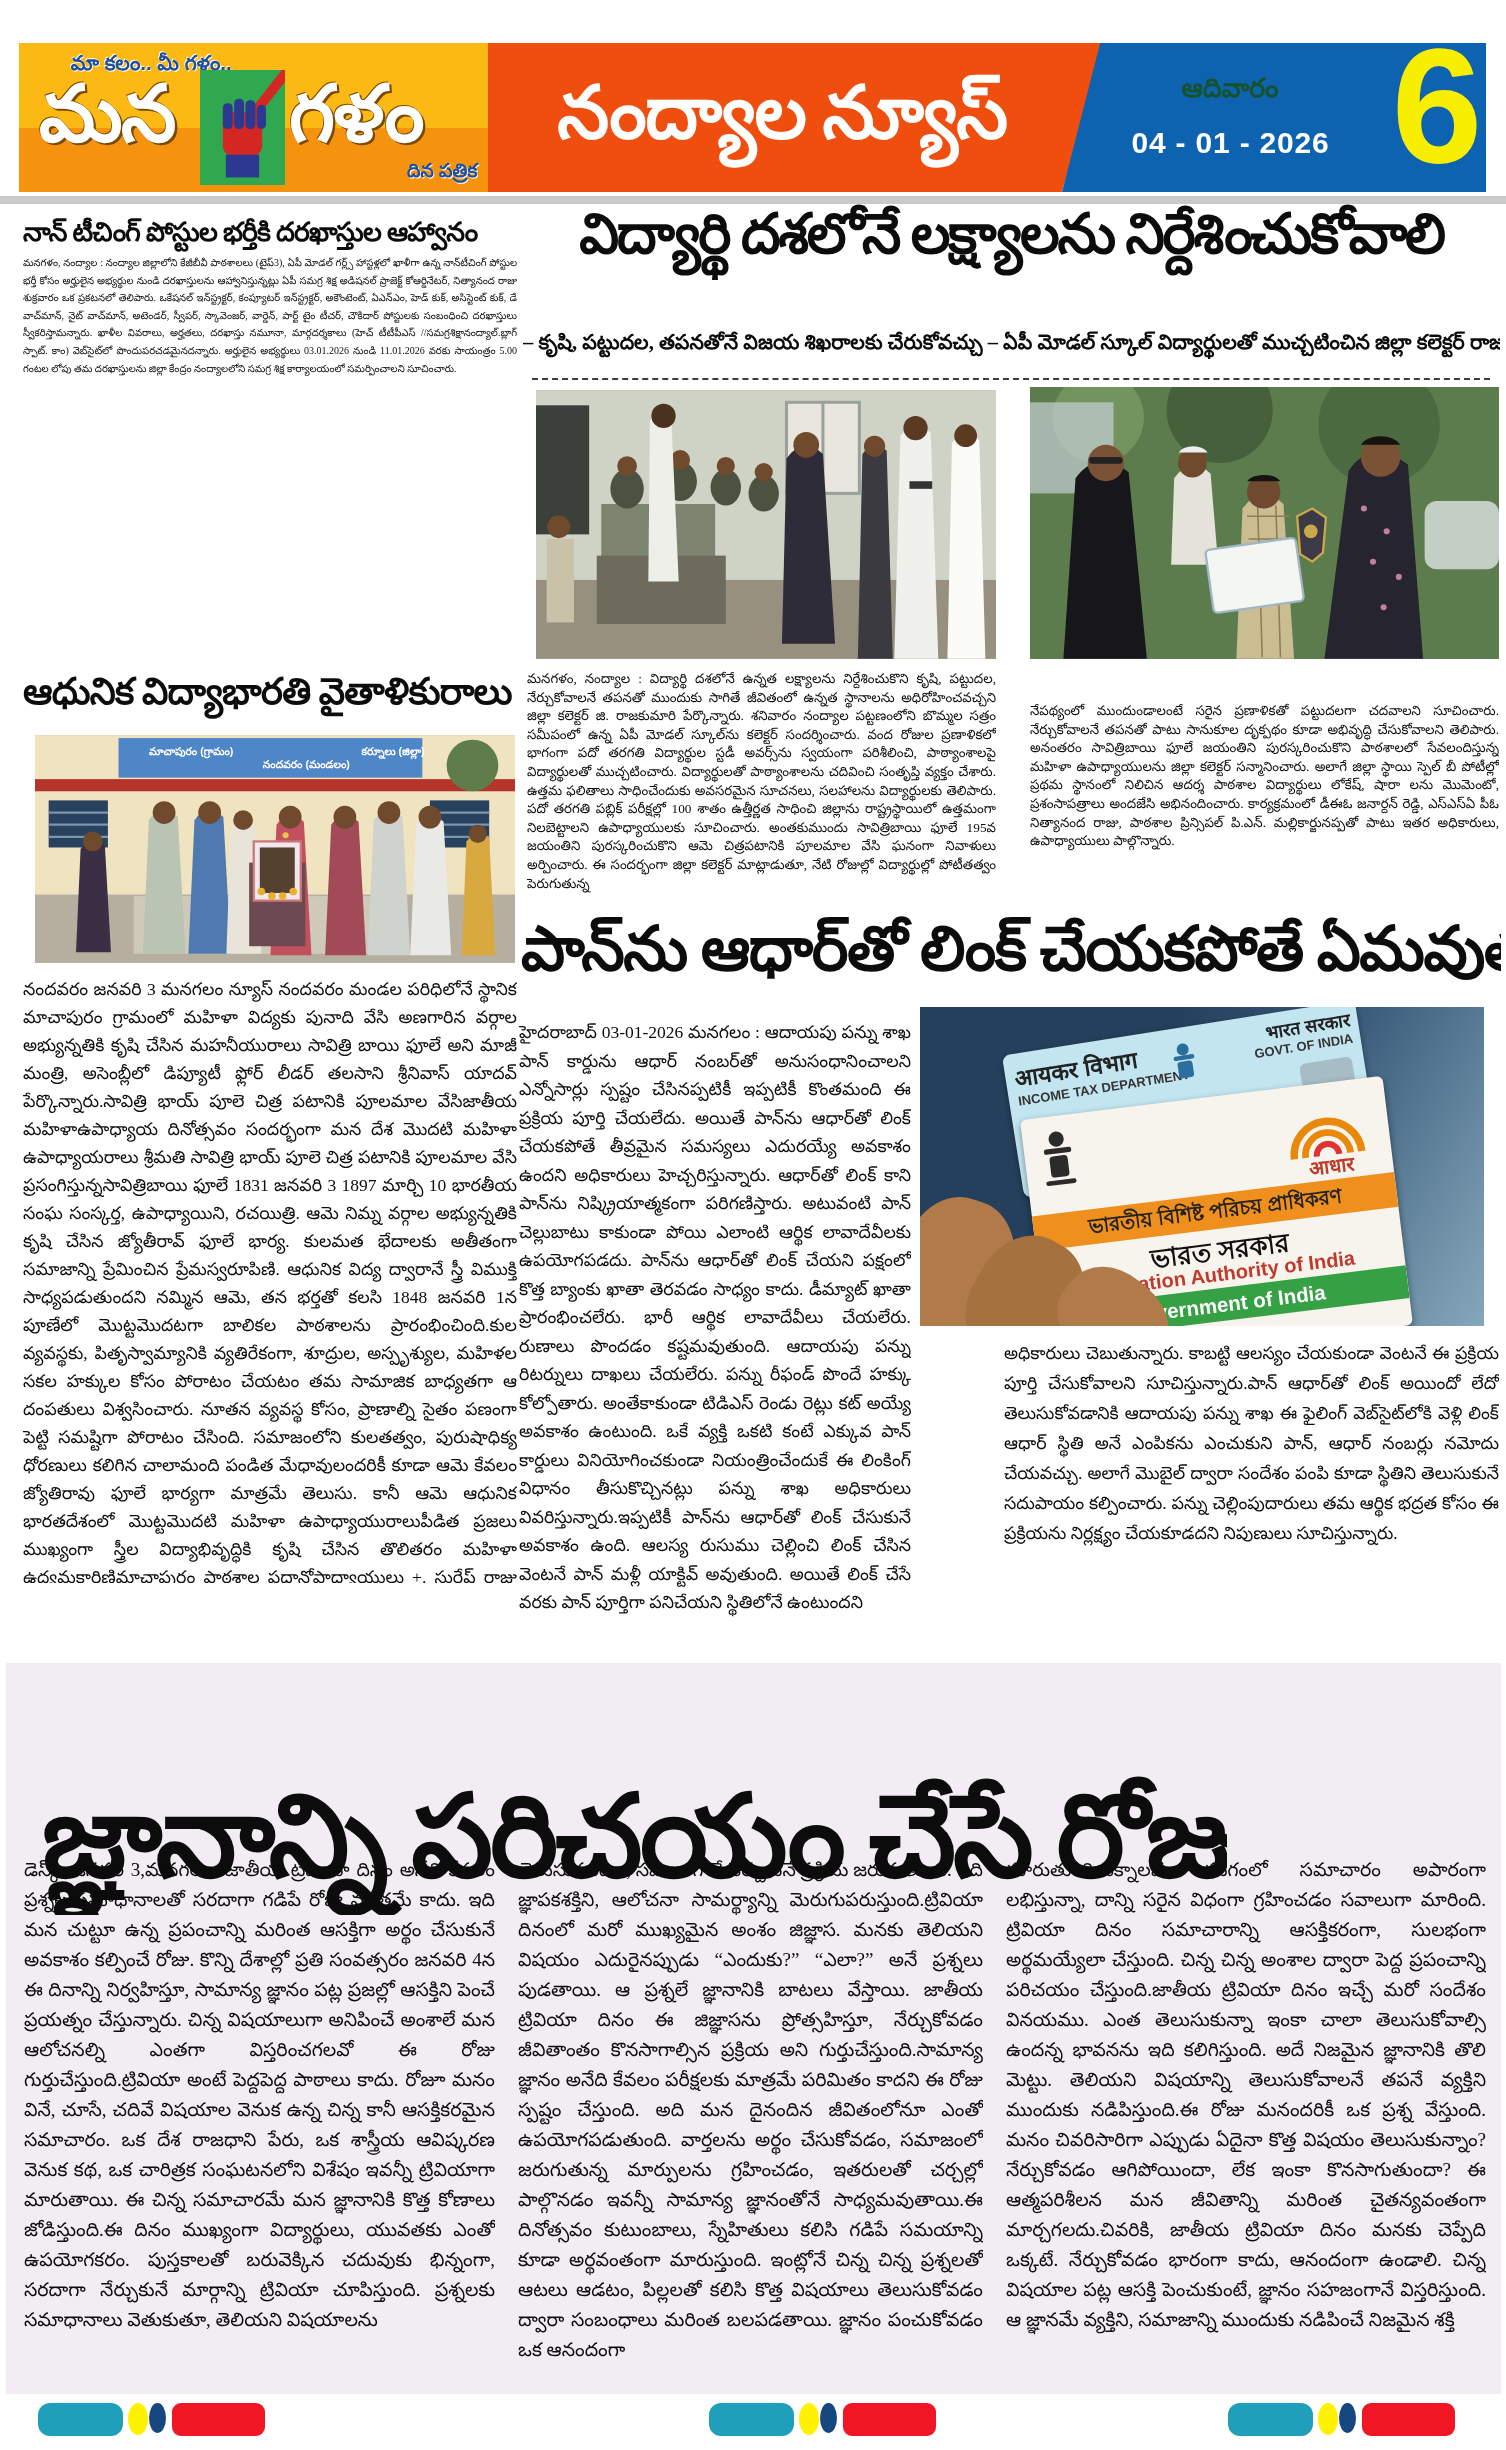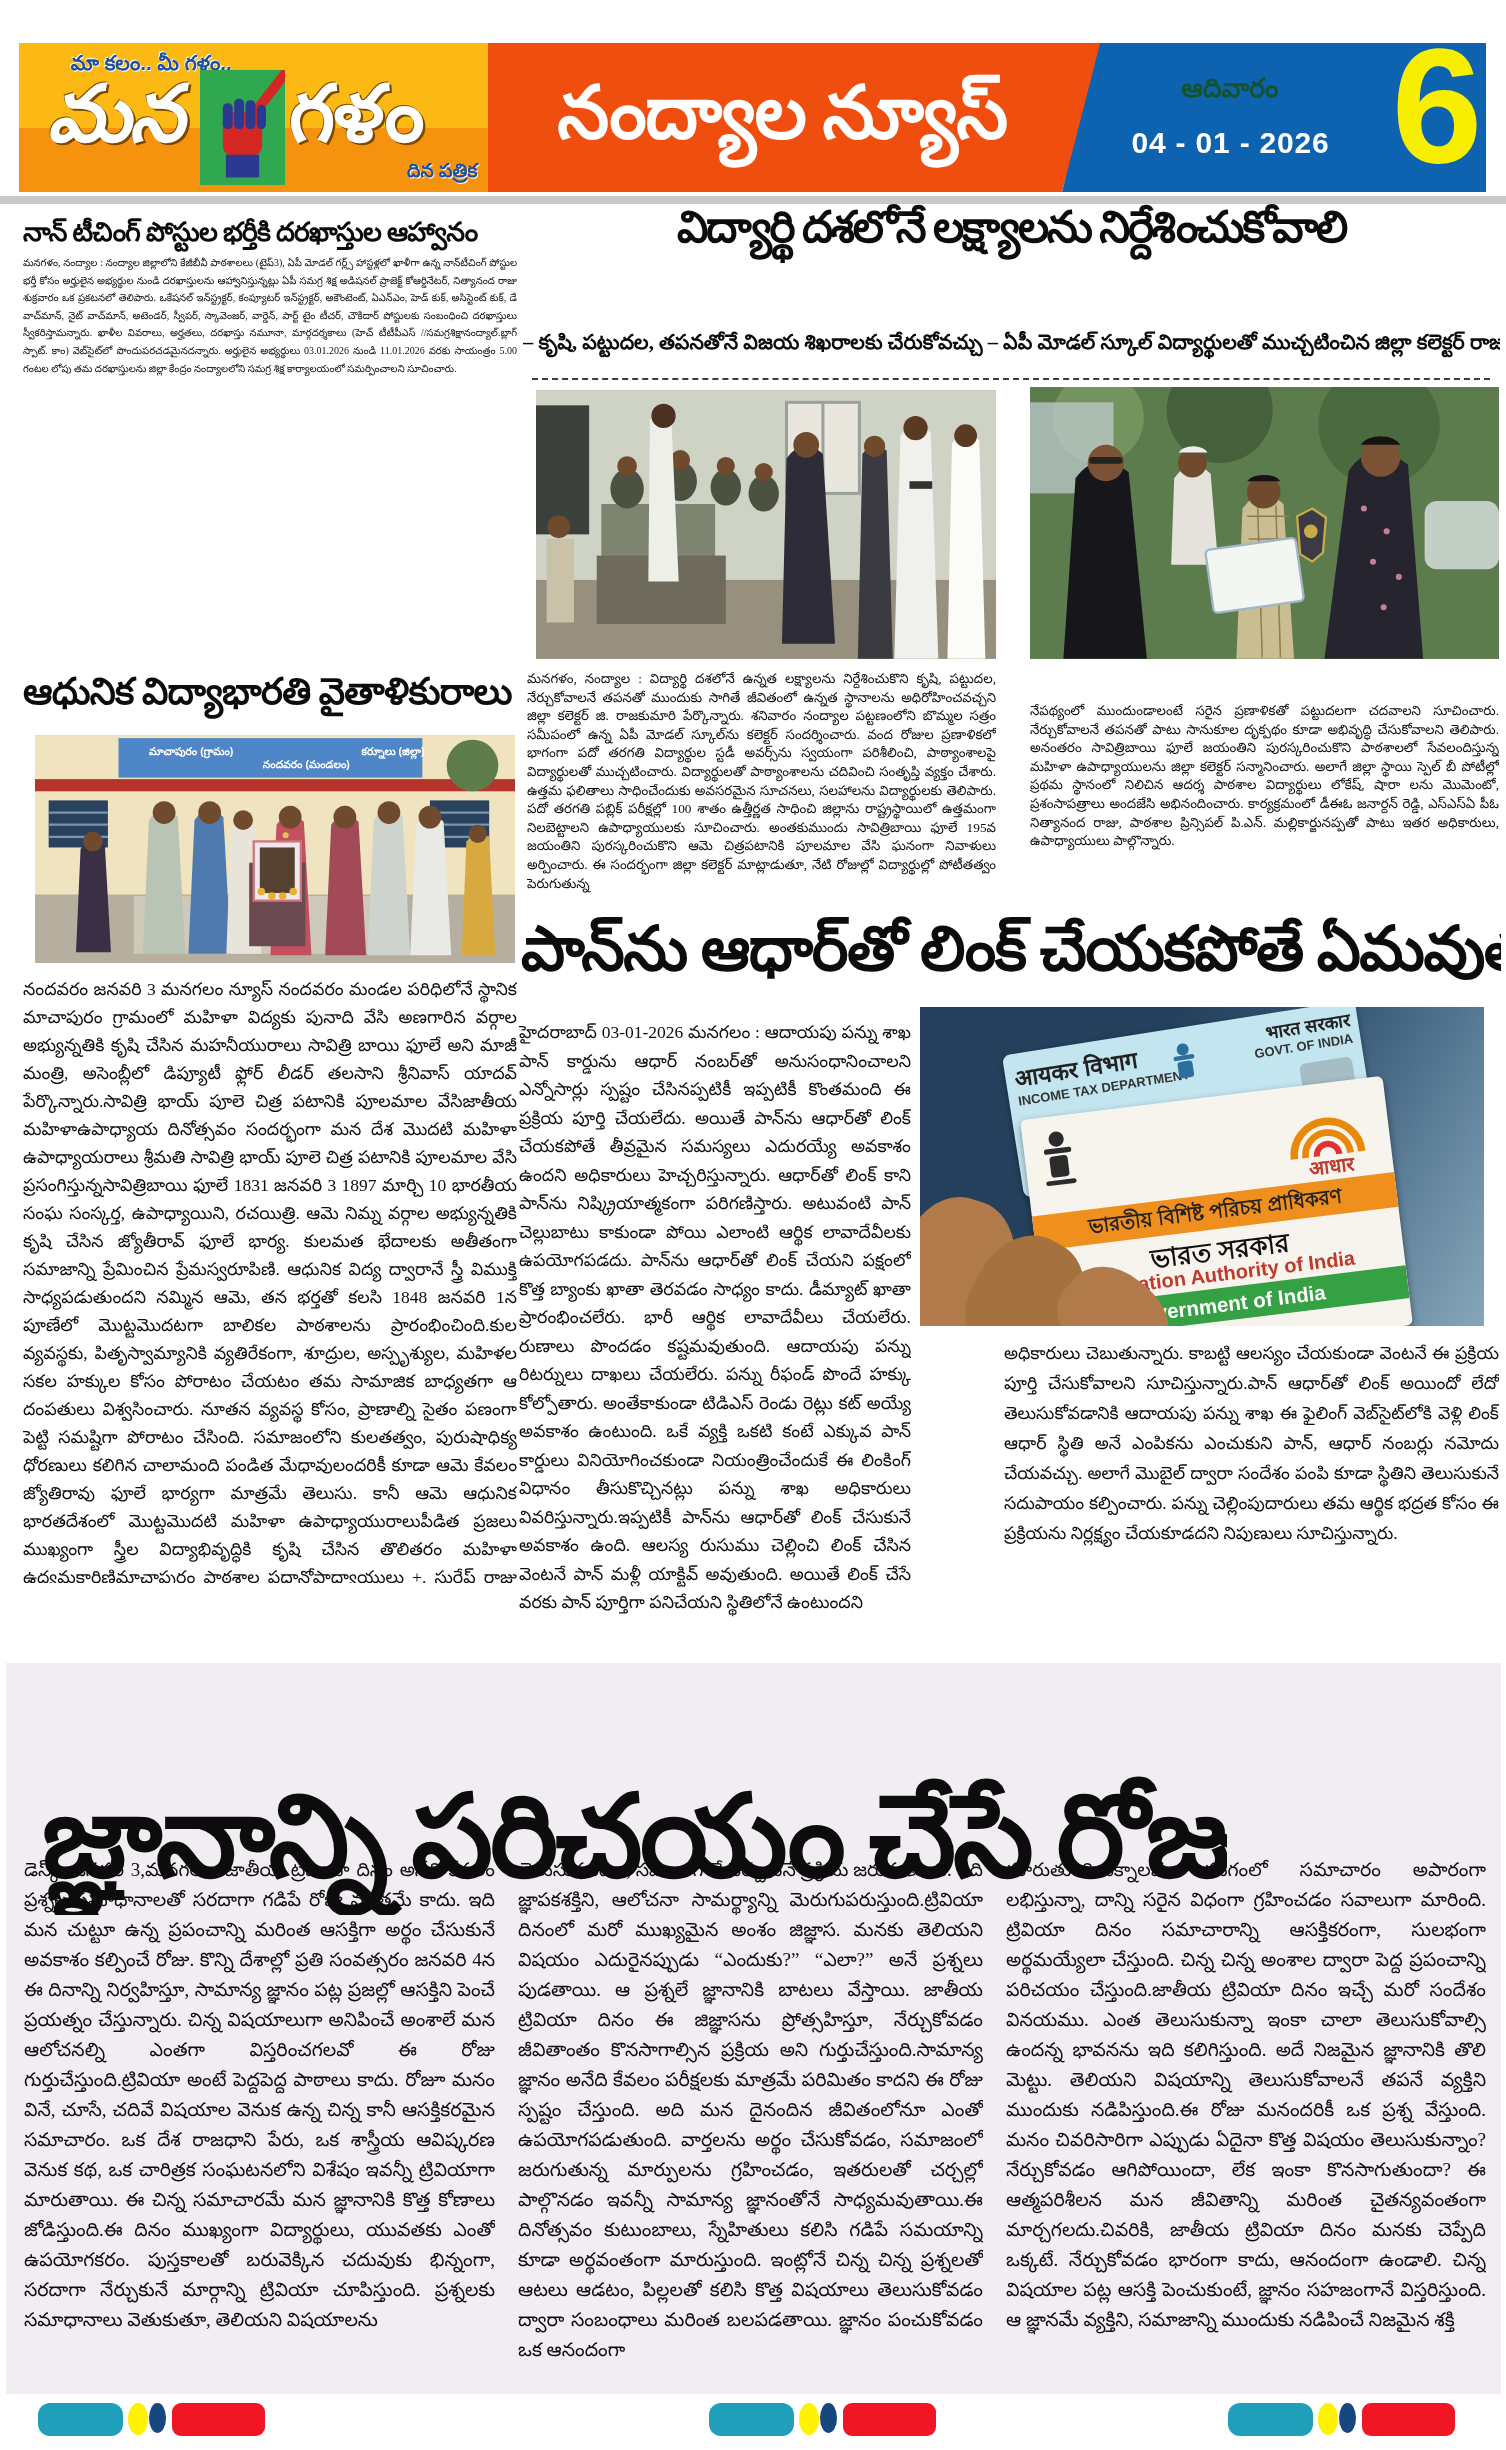--- a/index.html
+++ b/index.html
@@ -30,21 +30,21 @@
               font-family:"Liberation Sans",sans-serif; font-weight:bold; font-size:30px; letter-spacing:0.8px;}
   .pageno { left:1376px; top:24px; width:122px; text-align:center; color:#f8ee00;
               font-family:"Liberation Sans",sans-serif; font-weight:bold; font-size:163px; line-height:1;}
   .graybar { left:0; top:196px; width:1507px; height:8.4px; background:#c9c9c9; }
 
   
   .h-a { left:23px; top:217px; width:494px; font-size:26.6px; font-weight:bold; letter-spacing:-0.8px;
          white-space:nowrap; overflow:hidden; }
   .b-a { left:23px; top:254px; width:494px; height:392px; font-size:10px; line-height:17.6px;
          text-align:justify; overflow:hidden; }
-  .h-b { left:523px; top:202px; width:977px; font-size:44px; font-weight:bold; letter-spacing:-2.3px;
+  .h-b { left:523px; top:202px; width:977px; font-size:56px; font-weight:bold; letter-spacing:-2.3px;
          text-align:center; white-space:nowrap; overflow:hidden; }
   .sub-b { left:523px; top:331px; width:977px; font-size:20.5px; font-weight:bold; text-align:center;
          white-space:nowrap; overflow:hidden; }
   .dashline { left:532px; top:378px; width:958px; height:0; border-top:2.3px dashed #3c3c3c; }
   .b-bl { left:527px; top:670px; width:469px; height:242px; font-size:13.3px; line-height:18.6px;
          text-align:justify; overflow:hidden; }
   .b-br { left:1030px; top:702px; width:469px; height:242px; font-size:13.3px; line-height:18.6px;
          text-align:justify; overflow:hidden; }
   .h-c { left:23px; top:670px; width:494px; font-size:37px; font-weight:bold; letter-spacing:-0.8px;
          white-space:nowrap; overflow:hidden; }
@@ -104,21 +104,21 @@
   .s-navy { left:111px; width:16.7px; height:30px; background:#16487f; border-radius:50%; }
   .s-red  { left:134px; width:93px; height:33px; background:#f01623; border-radius:9px; }
 </style>
 </head>
 <body>
 
 <div class="page">
 
   <div class="abs brandbox">
     <div class="abs tagline">మా కలం.. మీ గళం..</div>
-    <div class="abs brand-word" style="left:28px;font-style:italic;">మన</div>
+    <div class="abs brand-word" style="left:20px;">మన</div>
     <div class="abs logo-green">
       <svg width="85" height="115" viewBox="0 0 112 152">
         <rect x="0" y="0" width="112" height="152" fill="#2fa84f"></rect>
         <g transform="rotate(38 56 76)">
           <rect x="50" y="-18" width="13" height="92" fill="#d42724"></rect>
           <polygon points="50,74 63,74 56.5,94" fill="#fbe8c0"></polygon>
           <polygon points="53,86 60,86 56.5,94" fill="#3a2a18"></polygon>
         </g>
         <rect x="30" y="56" width="52" height="58" rx="14" fill="#d42724"></rect>
         <rect x="30" y="44" width="13" height="34" rx="6" fill="#2b3990"></rect>

